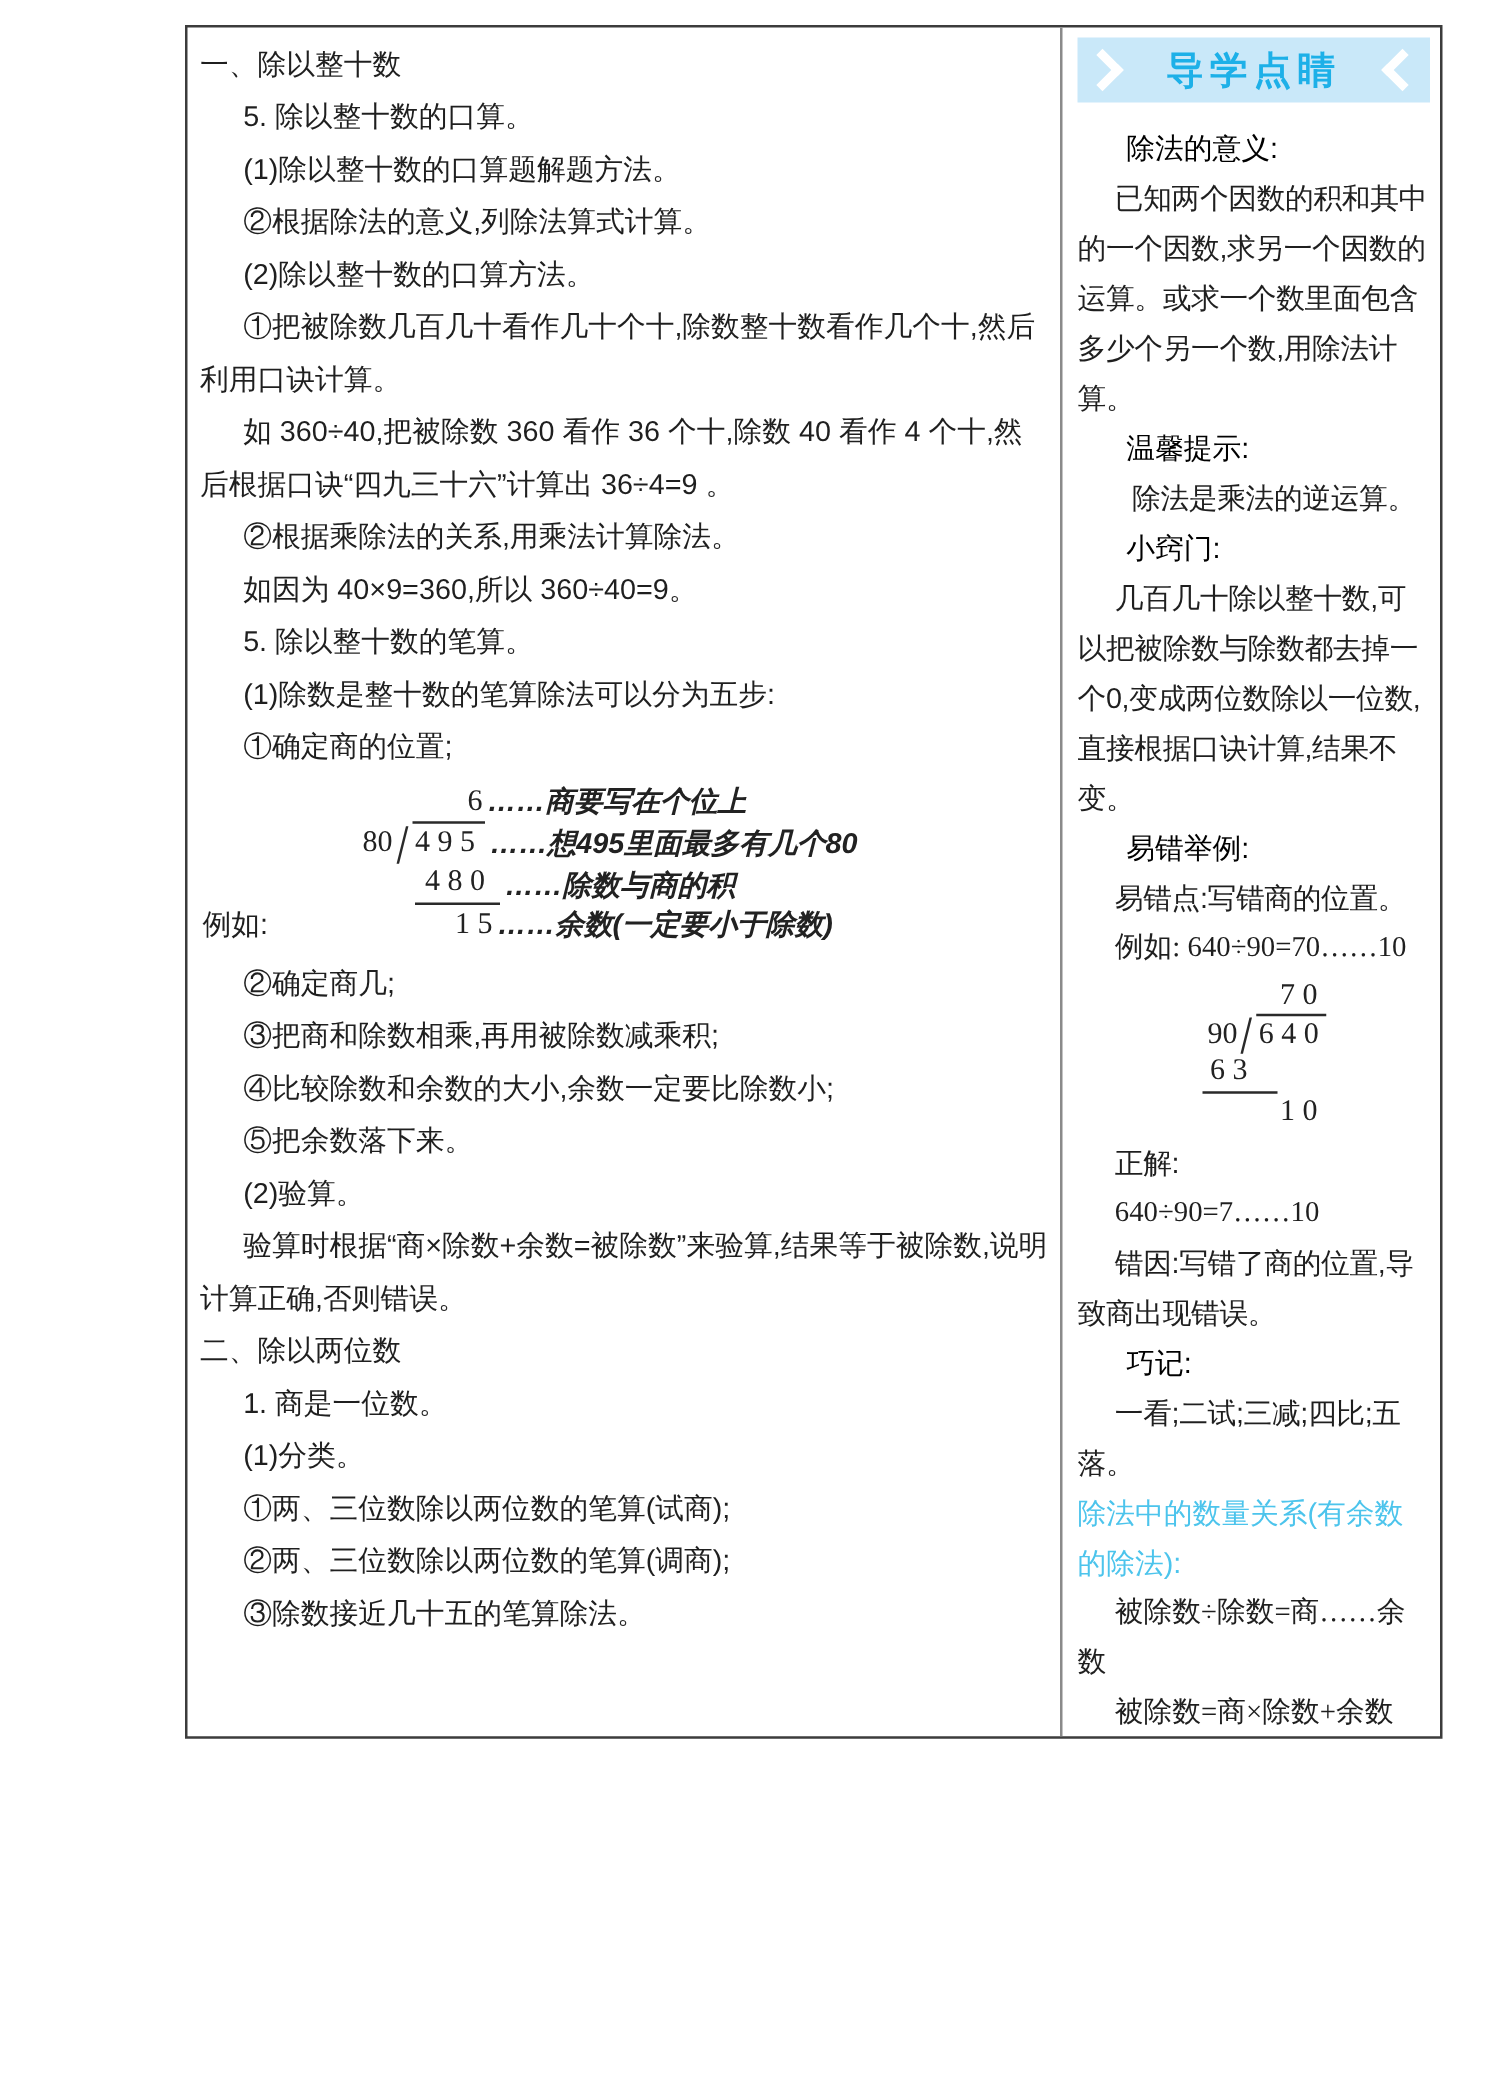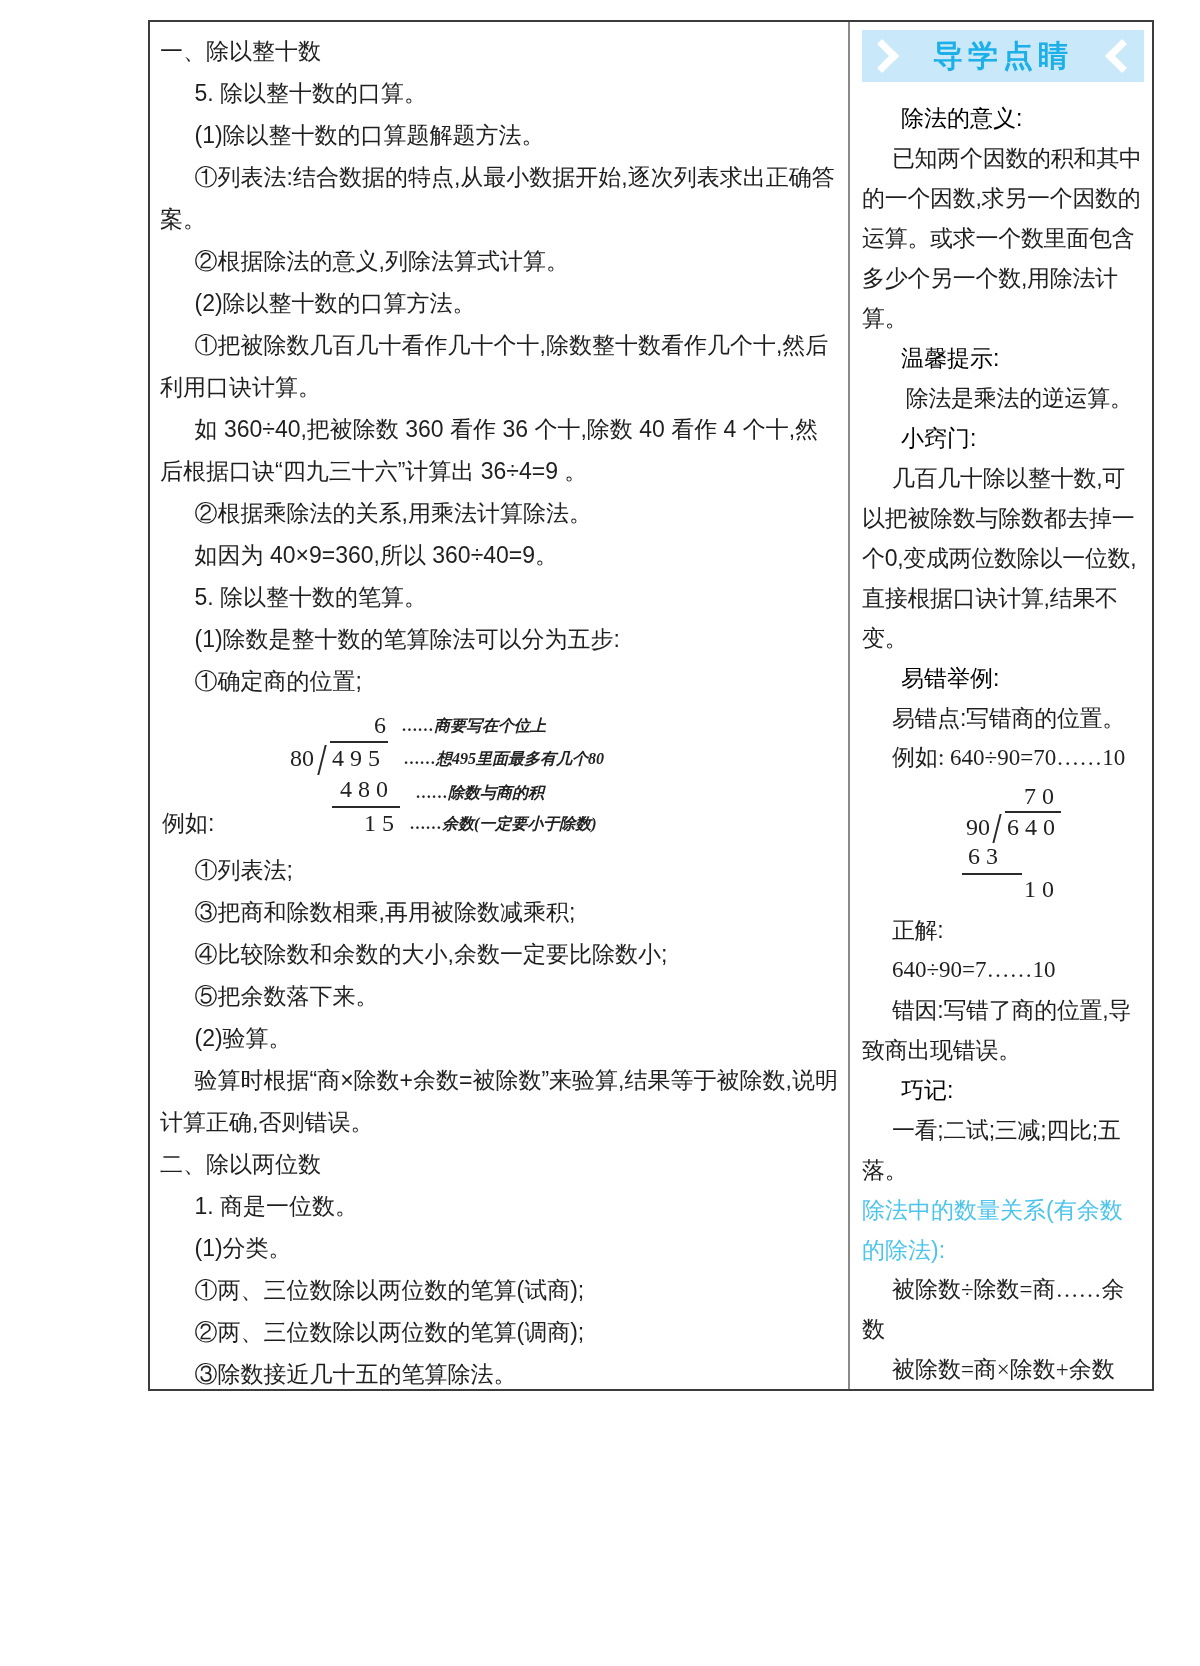--- a/index.html
+++ b/index.html
@@ -17,21 +17,21 @@
   .ldiv-label{flex:none;width:84px;font-size:23px;padding-left:2px;line-height:32px;}
   .ldiv-grid{font-family:"Liberation Serif",serif;font-size:24px;line-height:31px;color:#222;}
   .ldg-row{display:flex;align-items:flex-end;white-space:nowrap;}
   .ld-q{margin-left:128px;}
   .ld-dsr{margin-left:44px;}
   .ld-sl{position:relative;width:16px;height:30px;flex:none;}
   .ld-sl::before{content:"";position:absolute;left:7px;top:1px;bottom:-1px;border-left:2.5px solid #2a2a2a;transform:skewX(-14deg);}
   .ld-dnd{border-top:2.5px solid #2a2a2a;padding:0 8px 0 2px;}
   .ld-prod{margin-left:86px;border-bottom:2.5px solid #2a2a2a;padding:0 12px 1px 8px;}
   .ld-rem{margin-left:118px;}
-  .ld-note{font-size:16px;font-style:italic;font-weight:600;margin-left:16px;color:#222;font-family:Liberation Serif, serif;}
+  .ld-note{font-size:23px;font-style:italic;font-weight:600;margin-left:4px;color:#222;font-family:Liberation Sans, sans-serif;}
   
   .sidebar{box-sizing:border-box;flex:1;padding:8px 8px 0 12px;}
   .banner{position:relative;height:52px;background:#c9e8f9;display:flex;align-items:center;justify-content:center;margin:0 0 16px 0;}
   .banner-text{font-size:30px;font-weight:bold;color:#1db0e8;letter-spacing:5px;}
   .chev{position:absolute;top:14px;width:17px;height:17px;border-top:7px solid #fff;border-right:7px solid #fff;}
   .chev.left{left:8px;transform:rotate(45deg);}
   .chev.right{right:10px;transform:rotate(225deg);}
   .sb-h{font-size:23px;line-height:40px;color:#000000;margin-left:1.7em;}
   .sb-hw{font-size:23px;line-height:40px;color:#4cc4ec;}
   .sb-p{margin:0;font-size:23px;line-height:40px;text-indent:1.3em;letter-spacing:-0.3px;}
@@ -53,21 +53,20 @@
 
 <div class="page">
 
   <div class="box">
 
     <div class="leftcol">
       <div id="left-before">
           <p class="lp i0">一、除以整十数</p>
           <p class="lp i1">5. 除以整十数的口算。</p>
           <p class="lp i1">(1)除以整十数的口算题解题方法。</p>
-          <p class="lp i1">①列表法:结合数据的特点,从最小数据开始,逐次列表求出正确答案。</p>
           <p class="lp i1">②根据除法的意义,列除法算式计算。</p>
           <p class="lp i1">(2)除以整十数的口算方法。</p>
           <p class="lp i1">①把被除数几百几十看作几十个十,除数整十数看作几个十,然后利用口诀计算。</p>
           <p class="lp i1">如 360÷40,把被除数 360 看作 36 个十,除数 40 看作 4 个十,然后根据口诀“四九三十六”计算出 36÷4=9 。</p>
           <p class="lp i1">②根据乘除法的关系,用乘法计算除法。</p>
           <p class="lp i1">如因为 40×9=360,所以 360÷40=9。</p>
           <p class="lp i1">5. 除以整十数的笔算。</p>
           <p class="lp i1">(1)除数是整十数的笔算除法可以分为五步:</p>
           <p class="lp i1">①确定商的位置;</p>
         </div>
@@ -90,21 +89,21 @@
             <span class="ld-note">……除数与商的积</span>
           </div>
           <div class="ldg-row">
             <span class="ld-rem">1 5</span>
             <span class="ld-note">……余数(一定要小于除数)</span>
           </div>
         </div>
       </div>
 
       <div id="left-after">
-          <p class="lp i1">①列表法;</p>
+          <p class="lp i1">②确定商几;</p>
           <p class="lp i1">③把商和除数相乘,再用被除数减乘积;</p>
           <p class="lp i1">④比较除数和余数的大小,余数一定要比除数小;</p>
           <p class="lp i1">⑤把余数落下来。</p>
           <p class="lp i1">(2)验算。</p>
           <p class="lp i1">验算时根据“商×除数+余数=被除数”来验算,结果等于被除数,说明计算正确,否则错误。</p>
           <p class="lp i0">二、除以两位数</p>
           <p class="lp i1">1. 商是一位数。</p>
           <p class="lp i1">(1)分类。</p>
           <p class="lp i1">①两、三位数除以两位数的笔算(试商);</p>
           <p class="lp i1">②两、三位数除以两位数的笔算(调商);</p>

